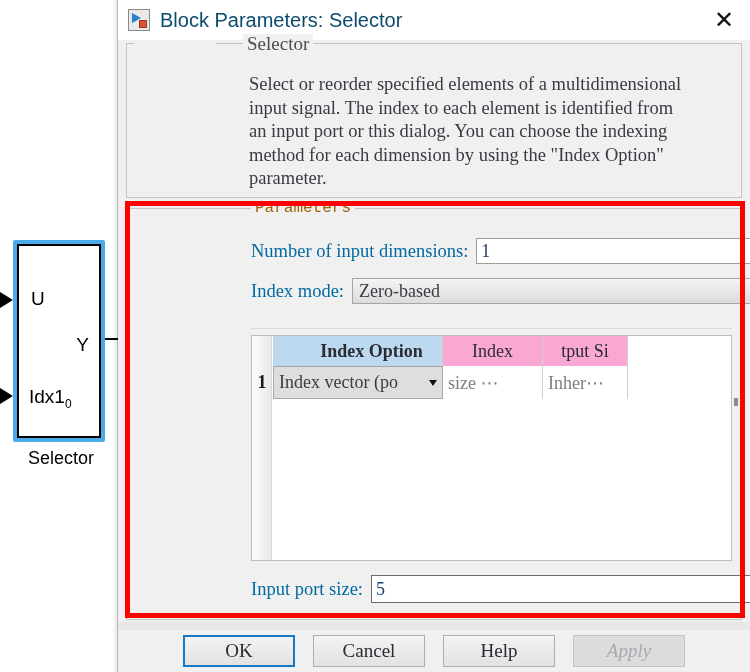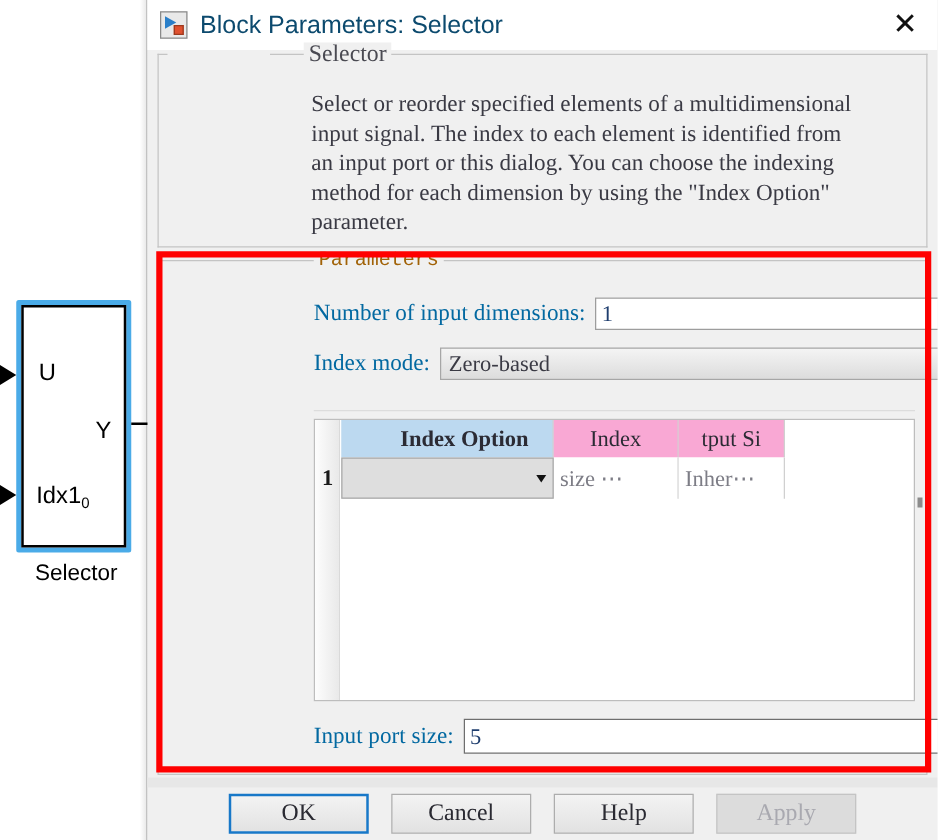--- a/index.html
+++ b/index.html
@@ -201,21 +201,21 @@
     display:flex;align-items:center;justify-content:center;gap:18px;
   }
   .btn{
     width:112px;height:32px;
     background:linear-gradient(to bottom,#f3f3f3,#e2e2e2);
     border:1px solid #adadad;box-sizing:border-box;
     display:flex;align-items:center;justify-content:center;
     font-size:19px;color:#2a2a32;
   }
   .btn.focus{border:2px solid #1878c8;text-align:right;}
-  .btn.disabled{color:#a9a9b0;background:#dcdcdc;border-color:#c4c4c4;}
+  .btn.disabled{color:#a9a9b0;background:#dcdcdc;border-color:#c4c4c4;font-style:italic;}
   .bottom-strip{
     position:absolute;left:0;top:622px;width:632px;height:8px;background:#e7e7e7;
   }
 </style>
 </head>
 <body>
 
 <div class="root">
 
   <div class="canvas">
@@ -282,20 +282,21 @@
       <div class="tbl-head">
         <div class="th sel" style="width:170px">Index Option</div>
         <div class="th" style="width:100px">Index</div>
         <div class="th" style="width:85px">tput Si</div>
       </div>
 
       <div class="rownum">1</div>
 
       <div class="tbl-row">
         <div class="td editor" style="width:170px">
+          <span>Index vector (po</span>
           <span class="caret"></span>
         </div>
         <div class="td" style="width:100px">size ⋯</div>
         <div class="td" style="width:85px">Inher⋯</div>
       </div>
     </div>
     <div class="tbl-scroll-nub"></div>
 
     <div class="p-row-ips">
       <span class="p-label">Input port size:</span>

